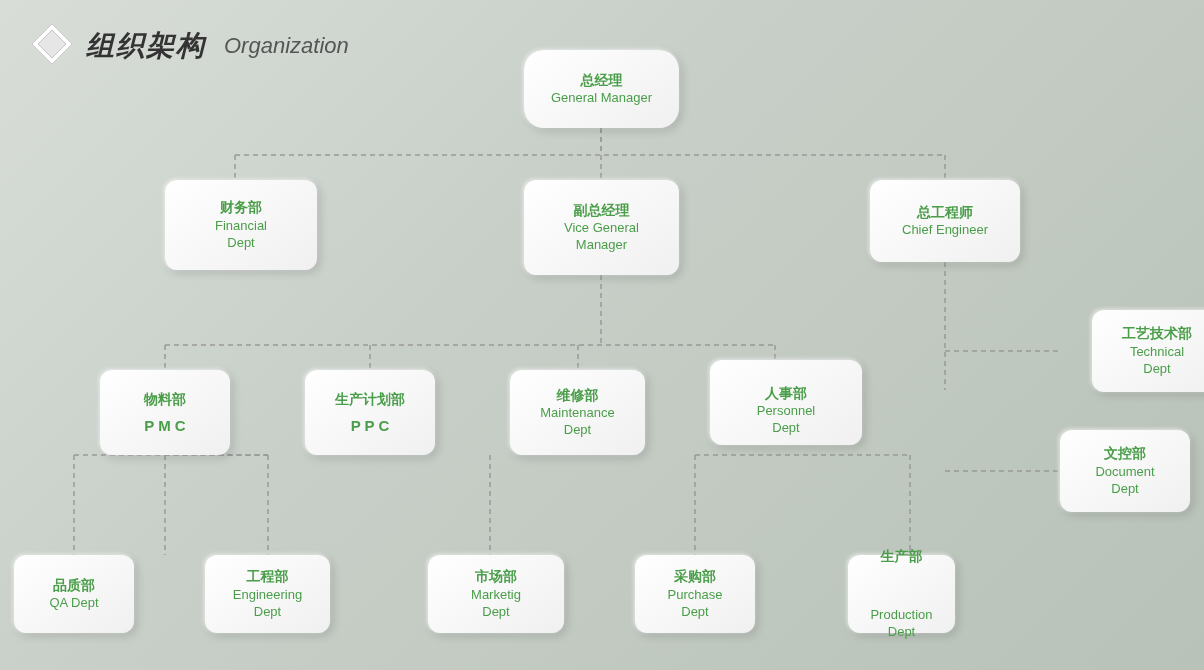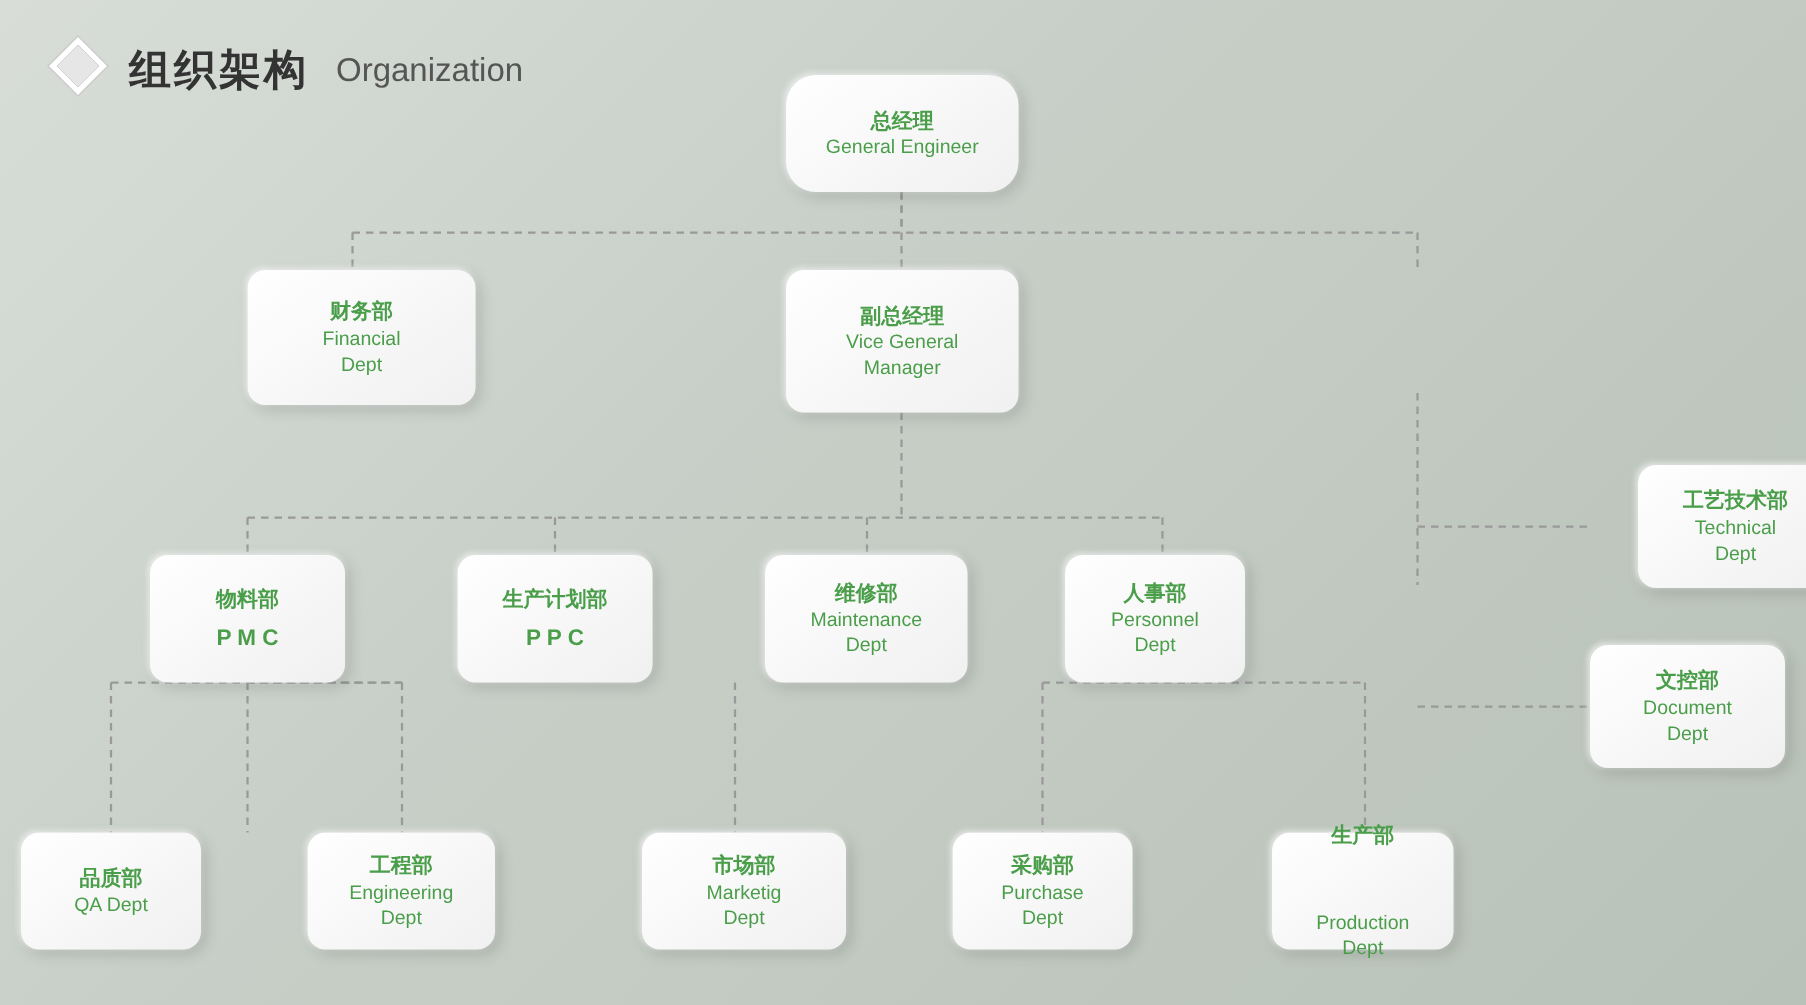--- a/index.html
+++ b/index.html
@@ -11,20 +11,21 @@
       font-family: 'Microsoft YaHei', 'SimHei', Arial, sans-serif;
       overflow: hidden;
       position: relative;
     }
 
     .header {
       display: flex;
       align-items: center;
       padding: 22px 30px;
       gap: 12px;
+      font-style: italic;
     }
 
     .header-title-cn {
       font-size: 28px;
       font-weight: bold;
       color: #333;
       letter-spacing: 2px;
     }
 
     .header-title-en {
@@ -145,50 +146,54 @@
         <polygon points="22,8 36,22 22,36 8,22" fill="linear-gradient(white,#ddd)" stroke="#bbb" stroke-width="0.5"></polygon>
         <polygon points="22,8 36,22 22,36 8,22" fill="white" opacity="0.9"></polygon>
       </svg>
     </div>
     <span class="header-title-cn">组织架构</span>
     <span class="header-title-en">Organization</span>
   </div>
 
   <div class="node node-lg" style="left:524px;top:50px;width:155px;height:78px;border-radius:20px;">
     <span class="node-cn">总经理</span>
-    <span class="node-en">General Engineer</span>
+    <span class="node-en">General Manager</span>
   </div>
 
   <div class="node" style="left:165px;top:180px;width:152px;height:90px;">
     <span class="node-cn">财务部</span>
     <span class="node-en" style="white-space:pre-line;">Financial<br>Dept</span>
   </div>
 
   <div class="node" style="left:524px;top:180px;width:155px;height:95px;">
     <span class="node-cn">副总经理</span>
     <span class="node-en">Vice General<br>Manager</span>
   </div>
 
+  <div class="node" style="left:870px;top:180px;width:150px;height:82px;">
+    <span class="node-cn">总工程师</span>
+    <span class="node-en">Chief Engineer</span>
+  </div>
 
   <div class="node" style="left:100px;top:370px;width:130px;height:85px;">
     <span class="node-cn">物料部</span>
     <span class="node-en" style="font-size:15px;font-weight:bold;margin-top:6px;">P M C</span>
   </div>
 
   <div class="node" style="left:305px;top:370px;width:130px;height:85px;">
     <span class="node-cn">生产计划部</span>
     <span class="node-en" style="font-size:15px;font-weight:bold;margin-top:6px;">P P C</span>
   </div>
 
   <div class="node" style="left:510px;top:370px;width:135px;height:85px;">
     <span class="node-cn">维修部</span>
     <span class="node-en">Maintenance<br>Dept</span>
   </div>
 
-  <div class="node" style="left:710px;top:370px;width:120px;height:85px;">
+  <div class="node" style="left:710px;top:360px;width:152px;height:85px;justify-content:flex-end;">
     <span class="node-cn">人事部</span>
     <span class="node-en">Personnel<br>Dept</span>
   </div>
 
   <div class="node" style="left:1060px;top:310px;width:130px;height:82px;margin-left:32px;">
     <span class="node-cn">工艺技术部</span>
     <span class="node-en">Technical<br>Dept</span>
   </div>
 
   <div class="node" style="left:1060px;top:430px;width:130px;height:82px;">
@@ -209,18 +214,18 @@
   <div class="node" style="left:428px;top:555px;width:136px;height:78px;">
     <span class="node-cn">市场部</span>
     <span class="node-en">Marketig<br>Dept</span>
   </div>
 
   <div class="node" style="left:635px;top:555px;width:120px;height:78px;">
     <span class="node-cn">采购部</span>
     <span class="node-en">Purchase<br>Dept</span>
   </div>
 
-  <div class="node" style="left:848px;top:555px;width:121px;height:78px;gap:40px;">
+  <div class="node" style="left:848px;top:555px;width:107px;height:78px;gap:40px;">
     <span class="node-cn">生产部</span>
     <span class="node-en">Production<br>Dept</span>
   </div>
 
 </div>
 
 </body></html>

